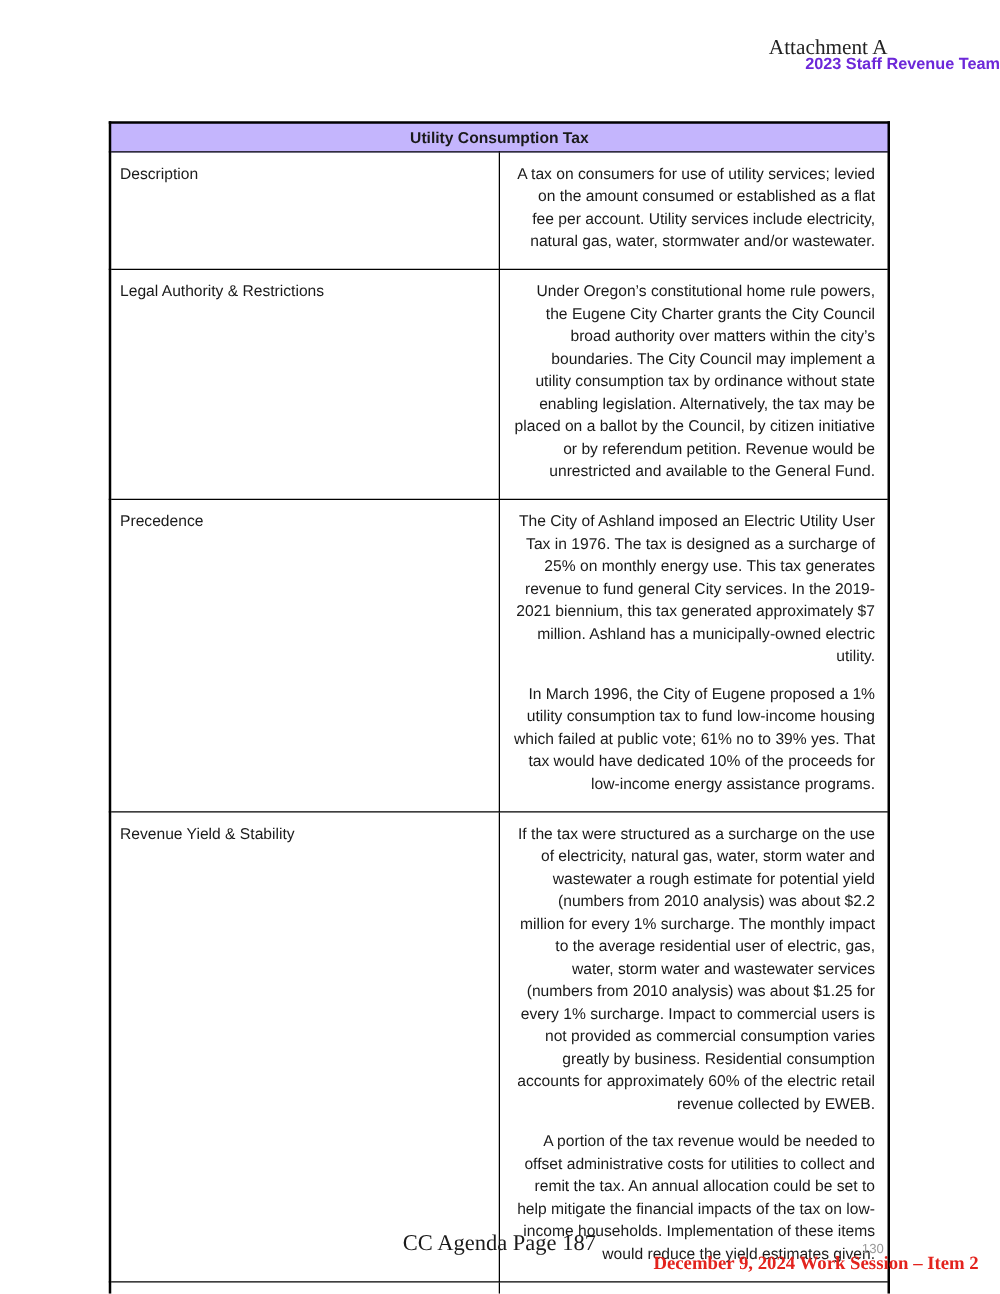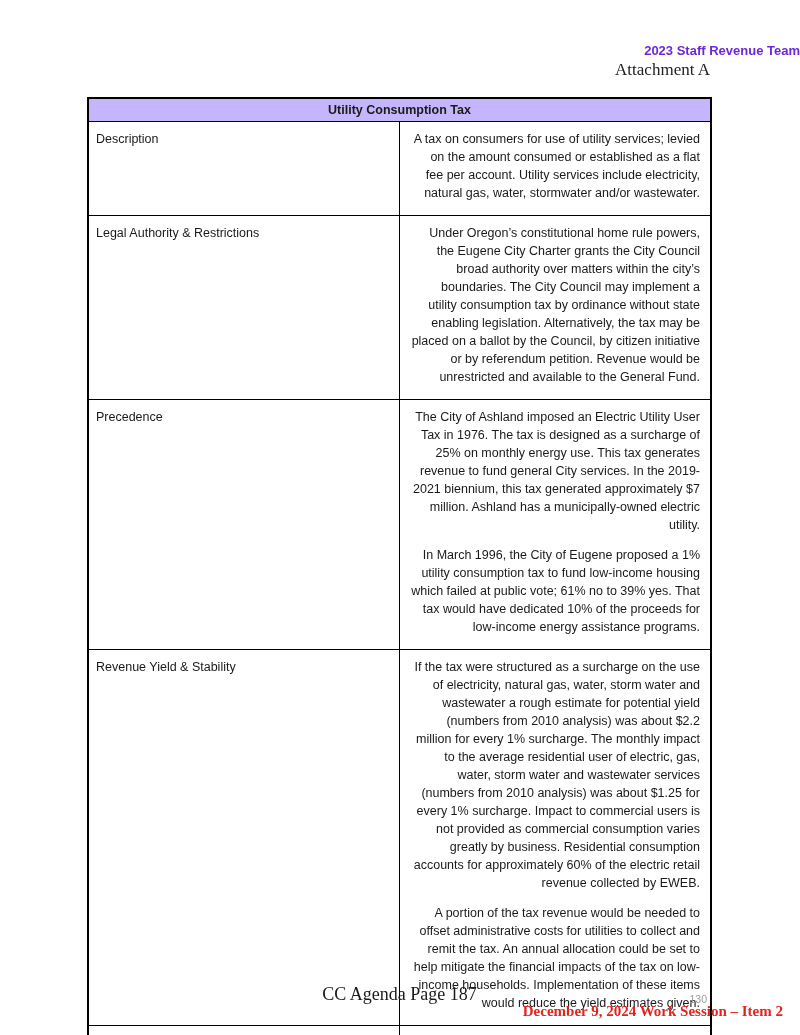--- a/index.html
+++ b/index.html
@@ -16,21 +16,20 @@
     color: #1a1a1a;
     overflow: hidden;
   }
   .attachment {
     position: absolute;
     top: 28px;
     right: 90px;
     font-family: "Liberation Serif", serif;
     font-size: 17px;
     color: #222222;
-    margin-top: 32px;
   }
   .doc-title {
     position: absolute;
     top: 42px;
     left: 0;
     width: 100%;
     text-align: right;
     font-weight: bold;
     font-size: 13px;
     line-height: 18px;

